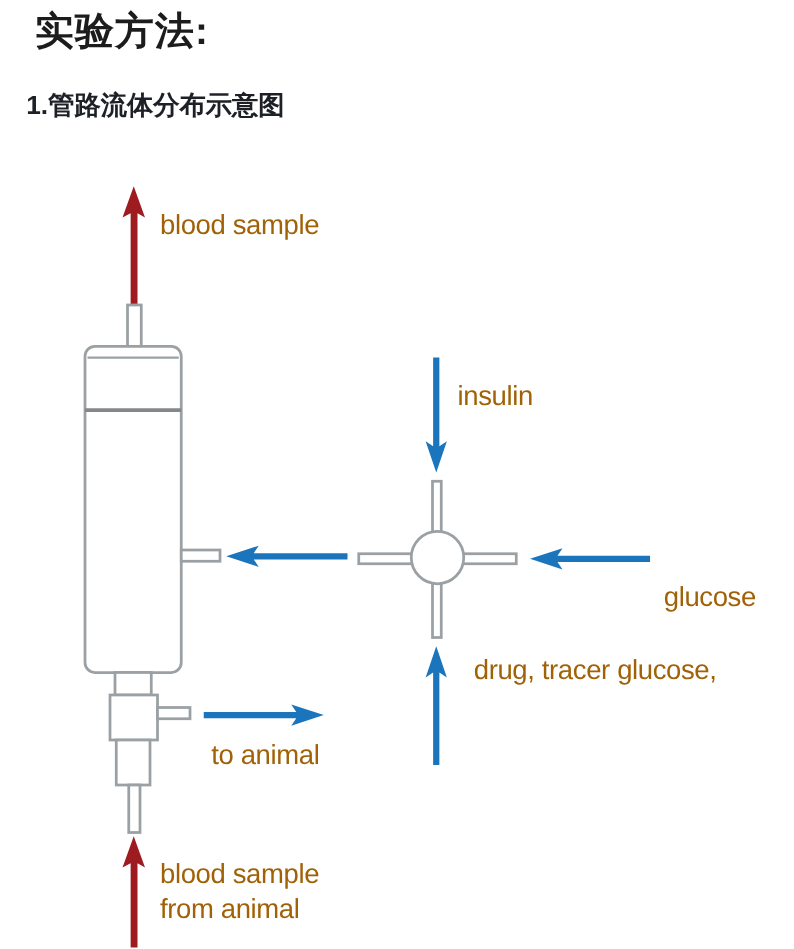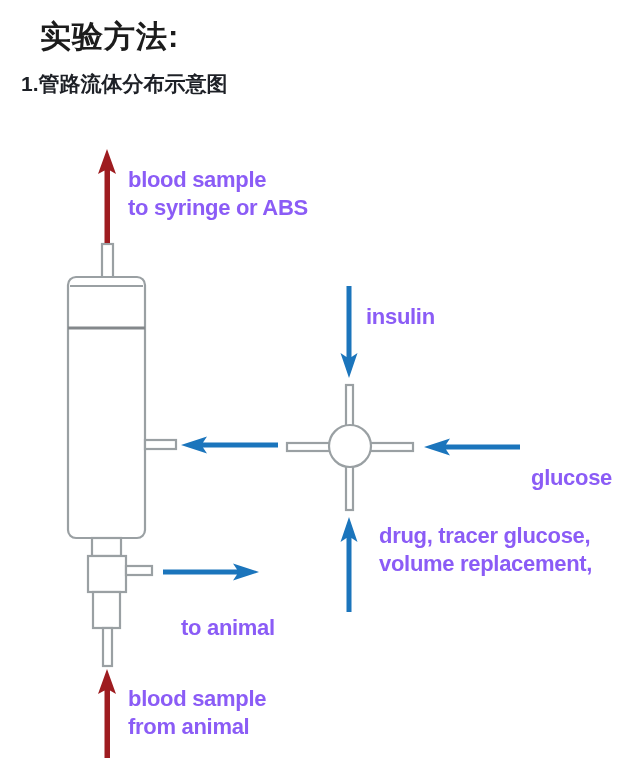--- a/index.html
+++ b/index.html
@@ -6,36 +6,36 @@
   .canvas {
     position: relative;
     width: 635px; height: 759px;
     background: #ffffff;
     overflow: hidden;
     font-family: "Liberation Sans", sans-serif;
   }
   .page-title {
     position: absolute; left: 28px; top: 4px;
     font-size: 31px; font-weight: 700; color: #1c1c1c;
-    letter-spacing: 1px; margin: 12px;
+    letter-spacing: 1px; margin: 0;
   }
   .section-heading {
     position: absolute; left: 17px; top: 66px;
     font-size: 21px; font-weight: 700; color: #1d2026;
     margin: 4px;
   }
   .diagram { position: absolute; left: 0; top: 0; width: 635px; height: 759px; }
   .diagram svg { position: absolute; left: 0; top: 0; }
   .outline { fill: #ffffff; stroke-width: 2.2; }
   .thinline { fill: none; stroke-width: 1.8; }
   .divider { fill: none; stroke-width: 3; }
   .arrow { stroke: none; }
   .lbl {
     position: absolute;
-    font-size: 22px; font-weight: 700; color: #8b5cf6;
+    font-size: 22px; font-weight: 400; color: #a16207;
     line-height: 28px; letter-spacing: -0.3px; white-space: nowrap;
   }
   .lbl span { display: block; }
 </style>
 </head>
 <body>
 
 <div class="canvas">
 
   <h1 class="page-title">实验方法:</h1>
@@ -66,37 +66,35 @@
       <polygon class="arrow" points="349,378 340.5,353 346.5,357 346.5,286 351.5,286 351.5,357 357.5,353" fill="#1b75bc"></polygon>
       <polygon class="arrow" points="424,447 450,438.5 446,444.5 520,444.5 520,449.5 446,449.5 450,455.5" fill="#1b75bc"></polygon>
       <polygon class="arrow" points="181,445 207,436.5 203,442.5 278,442.5 278,447.5 203,447.5 207,453.5" fill="#1b75bc"></polygon>
       <polygon class="arrow" points="349,517 357.5,542 351.5,538 351.5,612 346.5,612 346.5,538 340.5,542" fill="#1b75bc"></polygon>
       <polygon class="arrow" points="259,572 233,563.5 237,569.5 163,569.5 163,574.5 237,574.5 233,580.5" fill="#1b75bc"></polygon>
       <polygon class="arrow" points="107,669 116,694 110,690.5 110,758 104.5,758 104.5,690.5 98,694" fill="#9e1c20"></polygon>
     </svg>
 
     <div class="lbl" style="left:128px; top:166px;">
       <span>blood sample</span>
-      <span>to syringe or ABS</span>
     </div>
 
     <div class="lbl" style="left:366px; top:303px;text-align:center;">
       <span>insulin</span>
     </div>
 
     <div class="lbl" style="left:531px; top:433px;margin-top:31px;">
       <span>glucose</span>
     </div>
 
-    <div class="lbl" style="left:379px; top:522px;">
+    <div class="lbl" style="left:379px; top:522px;text-align:right;">
       <span>drug, tracer glucose,</span>
-      <span>volume replacement,</span>
     </div>
 
-    <div class="lbl" style="left:181px; top:590px;margin-top:24px;">
+    <div class="lbl" style="left:169px; top:590px;">
       <span>to animal</span>
     </div>
 
     <div class="lbl" style="left:128px; top:685px;">
       <span>blood sample</span>
       <span>from animal</span>
     </div>
 
   </div>
 </div>

